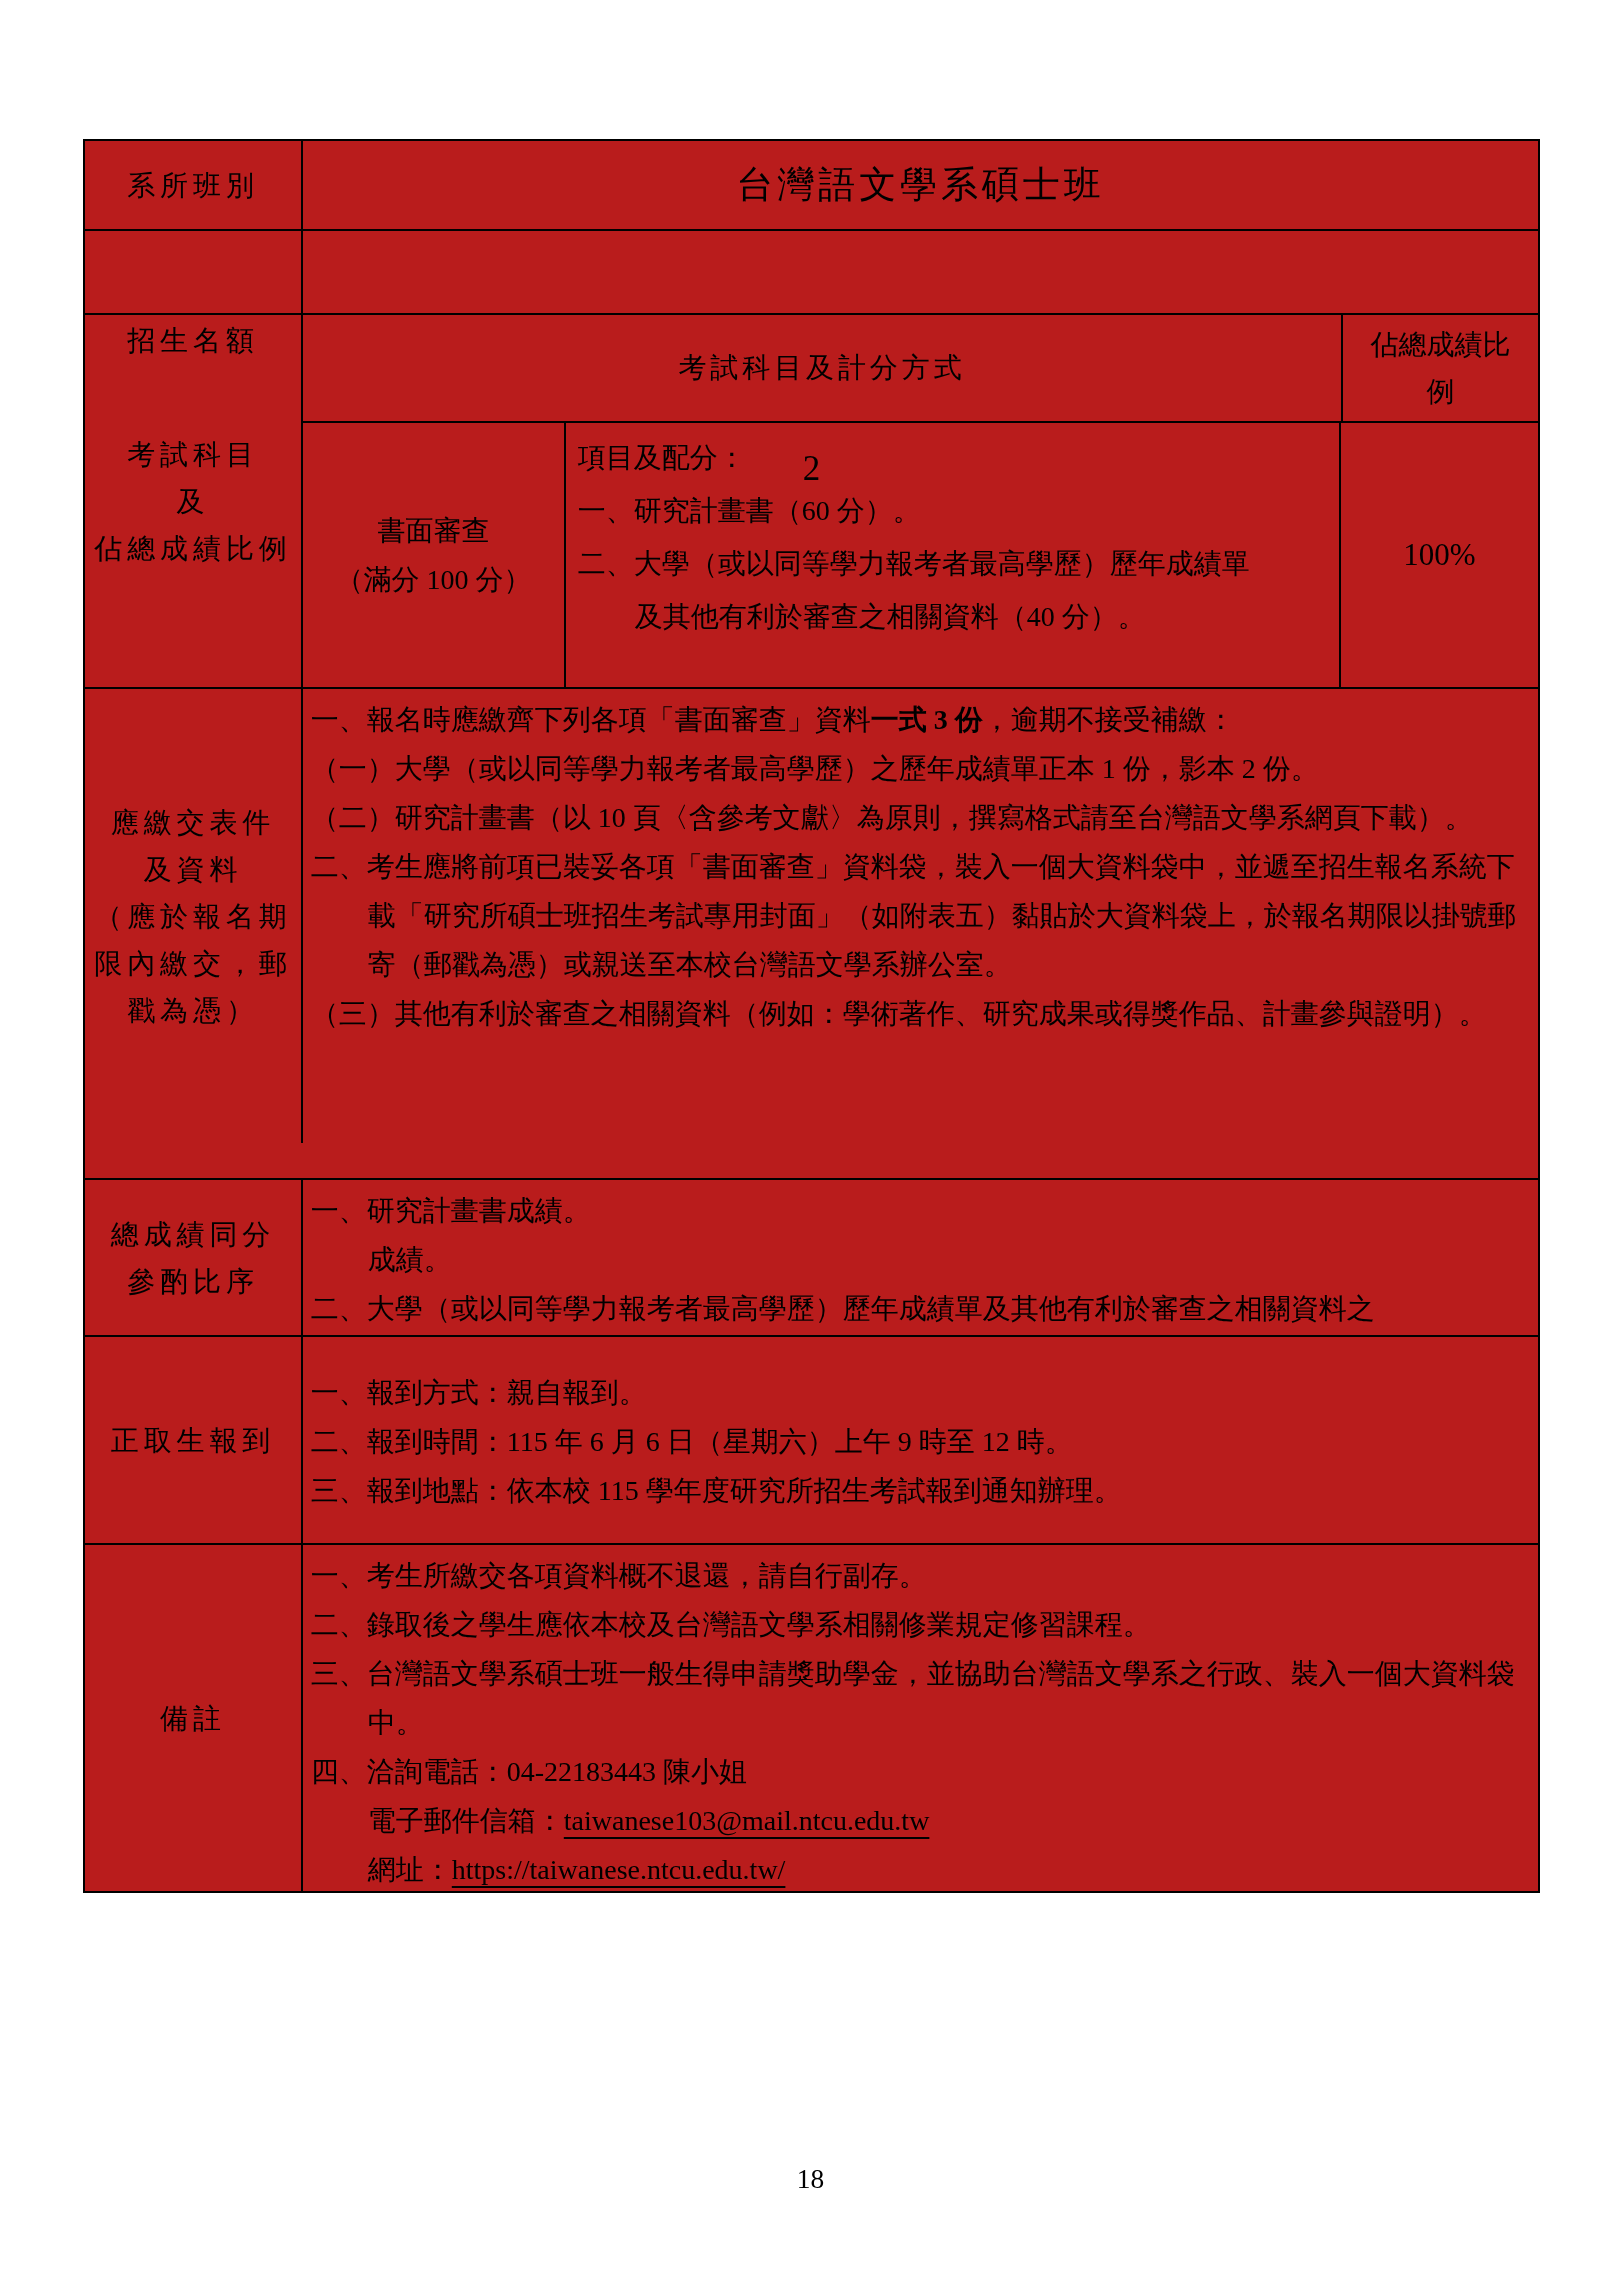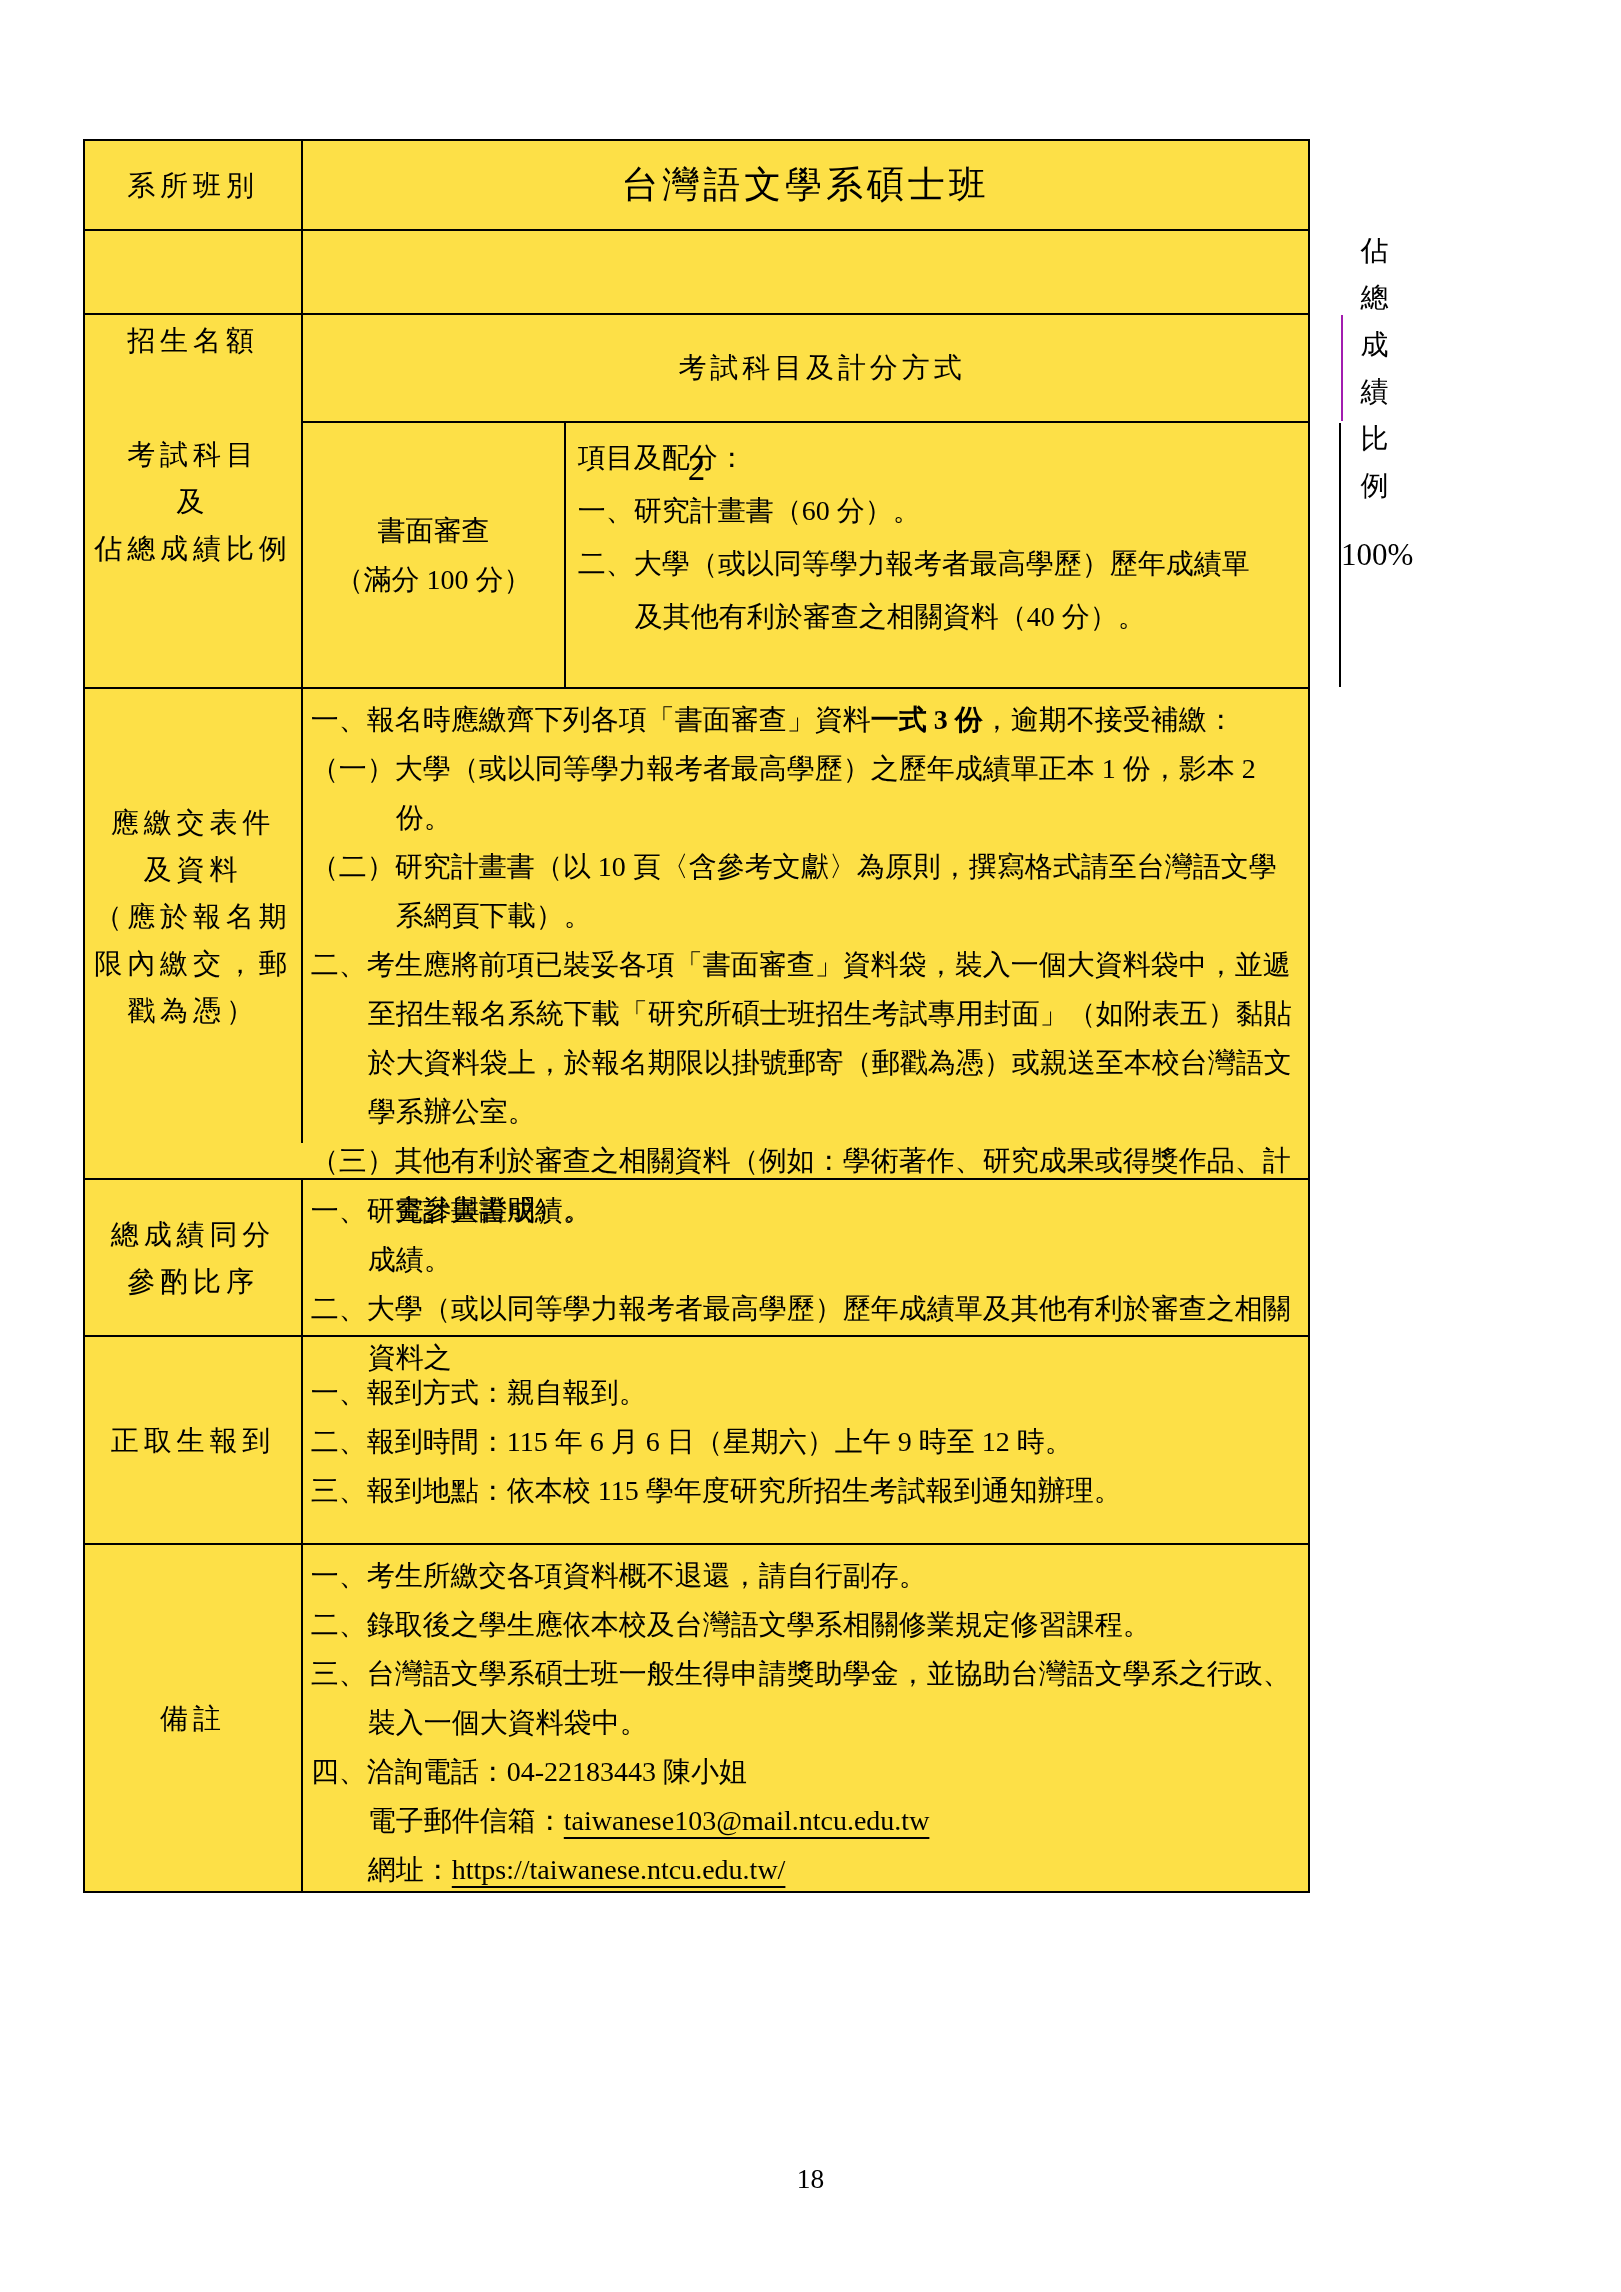--- a/index.html
+++ b/index.html
@@ -3,22 +3,22 @@
 <meta charset="utf-8">
 <style>
   * { margin:0; padding:0; box-sizing:border-box; }
   html,body { background:#ffffff; }
   body {
     width:1621px; height:2293px; position:relative;
     font-family:"Liberation Serif","DejaVu Serif",serif;
     color:#000; overflow:hidden;
   }
   .doc-table {
-    position:absolute; left:83px; top:139px; width:1227px;
-    border:2.9px solid #000; background:#fde047;font-family:Liberation Serif, serif;
+    position:absolute; left:83px; top:139px; width:1457px;
+    border:2.9px solid #000; background:#b91c1c;font-family:Liberation Serif, serif;
   }
   .trow { display:flex; border-top:2.9px solid #000; }
   .trow:first-child { border-top:none; }
   .tlabel {
     flex:0 0 218px; width:218px; border-right:2px solid #000;
     display:flex; flex-direction:column; justify-content:center; align-items:center;
     text-align:center; font-size:28px; line-height:47px; letter-spacing:4.9px;
     padding:3.9px 2px;
   }
   .tcontent { flex:1; display:flex; flex-direction:column; min-width:0; }
@@ -30,21 +30,21 @@
   .row-docs { height:456px; }
   .row-tie { height:157px;margin-top:35px; }
   .row-reg { height:208px; }
   .row-rem { height:348px; }
 
   .dept-value { font-size:37px; letter-spacing:3.9px; }
   .quota-value { font-size:35px; }
 
   .exam-header { height:108px; display:flex; border-bottom:2px solid #000; }
   .exam-header-subjects {
-    flex:0 0 1040px; border-right:2px solid #a21caf;
+    flex:0 0 1040px; border-right:2px solid #000000;
     display:flex; justify-content:center; align-items:center;
     font-size:28px; letter-spacing:3.9px;
   }
   .exam-header-ratio {
     flex:1; display:flex; justify-content:center; align-items:center;
     text-align:center; font-size:28px; line-height:47px; padding:0 17.6px;
   }
   .exam-body { flex:1; display:flex; }
   .exam-subject {
     flex:0 0 263px; border-right:2px solid #000;

